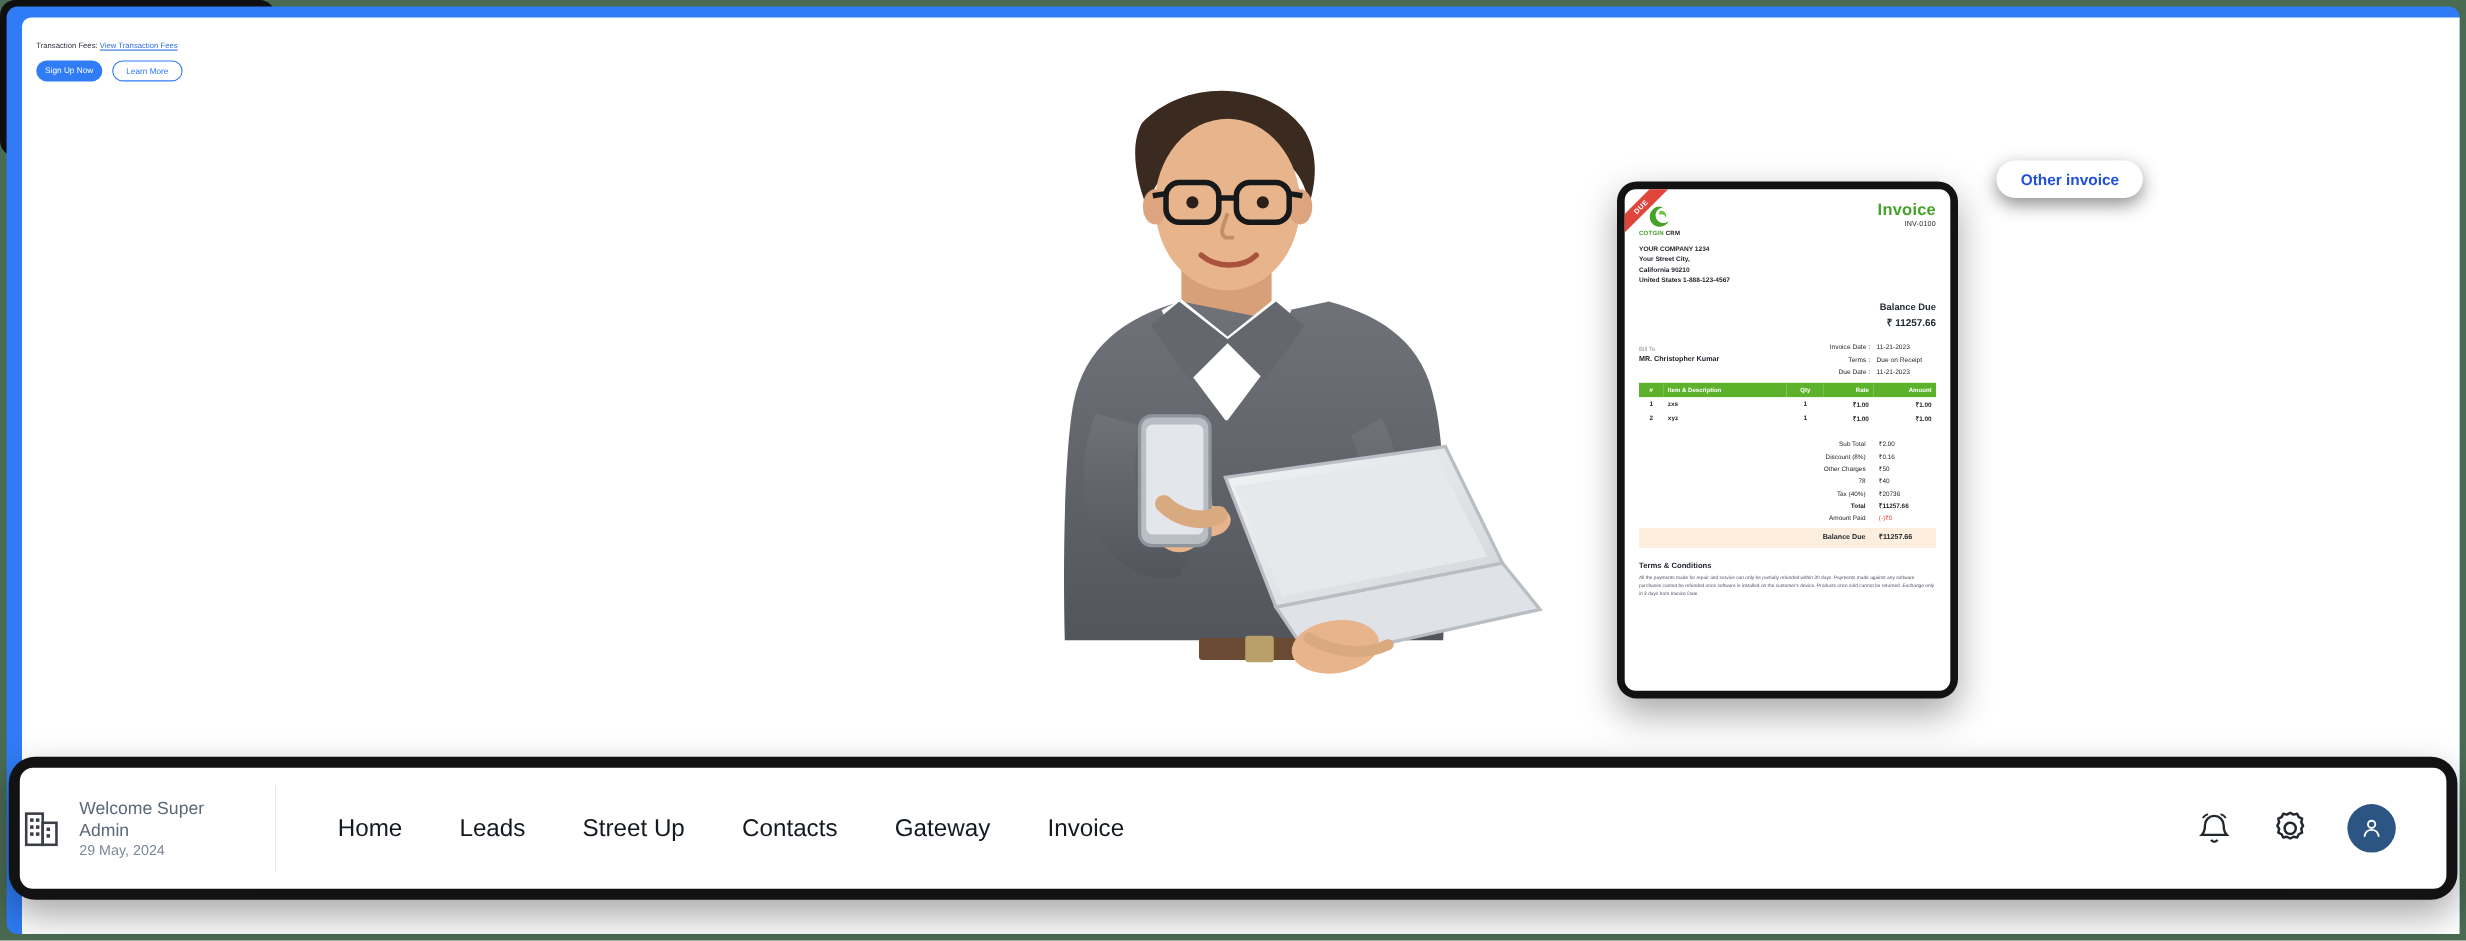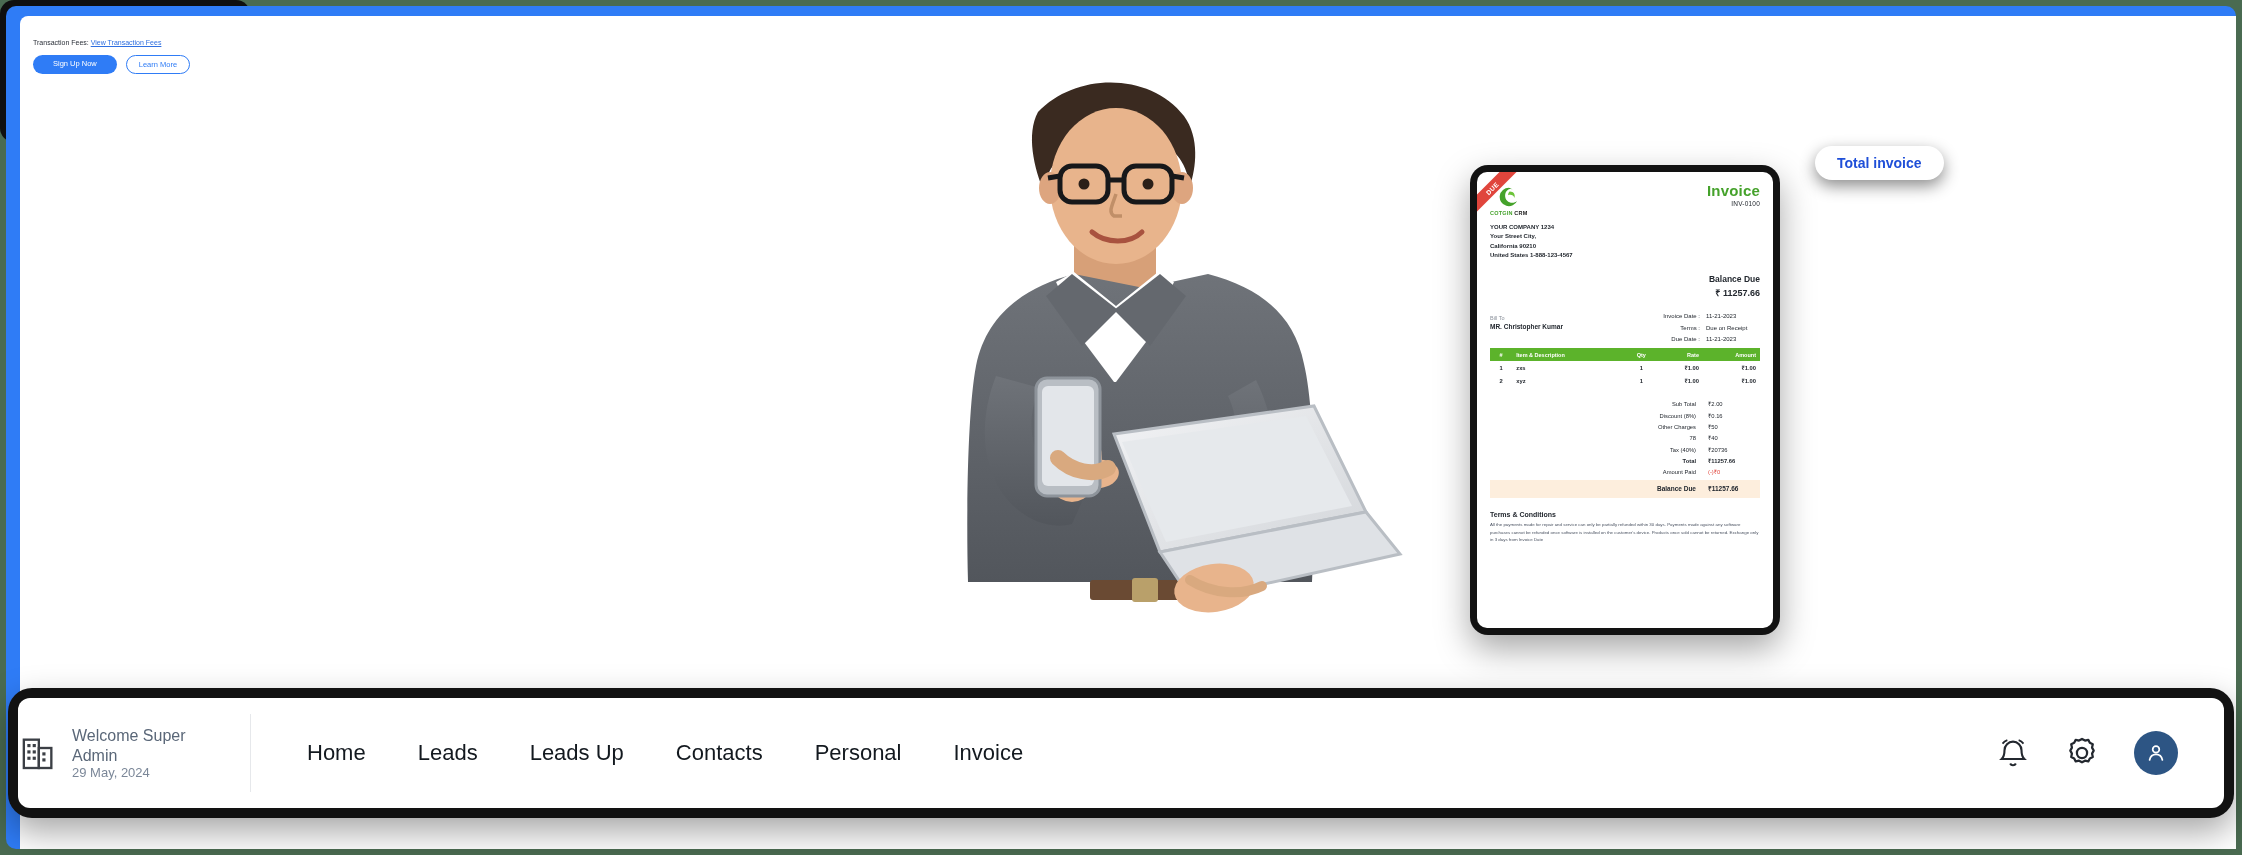--- a/index.html
+++ b/index.html
@@ -98,21 +98,21 @@
   .paytm-outer { position:absolute; inset:6px; background:#2f7cf6; border-radius:10px; }
   .paytm-inner { position:absolute; left:14px; top:10px; right:0; bottom:0; background:#fff; border-radius:8px 0 0 0; padding:11px 13px; overflow:hidden; }
   .paytm-logo { display:flex; align-items:center; gap:5px; }
   .paytm-logo .pw { font-size:12.5px; font-weight:800; color:#002970; letter-spacing:-.4px; }
   .paytm-logo .pw i { color:#20a5e8; font-style:normal; }
   .paytm-logo .pg { font-size:7px; font-weight:800; color:#fff; background:#20a5e8; border-radius:7px; padding:1.5px 6px; }
   .paytm-desc { font-size:7.2px; color:#2a2f38; line-height:1.5; margin-top:9px; }
   .paytm-fees { font-size:7px; color:#2a2f38; margin-top:12px; }
   .paytm-fees a { color:#2f6fe0; text-decoration:underline; }
   .paytm-btns { display:flex; gap:9px; margin-top:9px; }
-  .btn-sol { font-size:7.5px; color:#fff; background:#2f7cf6; border-radius:11px; padding:4px 20px; }
+  .btn-sol { font-size:7.5px; color:#fff; background:#2f7cf6; border-radius:11px; padding:4px 8px; }
   .btn-out { font-size:7.5px; color:#2f7cf6; border:1px solid #2f7cf6; border-radius:11px; padding:4px 12px; background:#fff; }
 
   
   #inv-frame { left:1470px; top:165px; width:310px; height:470px; border-radius:18px; }
   #inv-frame .screen { inset:7px; border-radius:10px; }
   .inv { position:relative; height:100%; padding:10px 13px 8px 13px; overflow:hidden; font-size:6px; color:#23282f; }
   .ribbon {
     position:absolute; left:-24px; top:10px; width:78px;
     background:#e0453c; color:#fff; font-size:6.5px; font-weight:700;
     text-align:center; padding:2.5px 0; transform:rotate(-45deg);
@@ -469,21 +469,21 @@
           <h5>Terms &amp; Conditions</h5>
           <p>All the payments made for repair and service can only be partially refunded within 30 days. Payments made against any software purchases cannot be refunded once software is installed on the customer's device. Products once sold cannot be returned. Exchange only in 3 days from Invoice Date</p>
         </div>
       </div>
     </div>
   </div>
 
   <svg class="dashed-arc" viewBox="0 0 300 90">
     <path d="M 8 28 C 70 -12 200 -6 268 44" fill="none" stroke="#ffffff" stroke-width="3" stroke-dasharray="9 7" stroke-linecap="round"></path>
   </svg>
-  <div id="print-pill">Total invoice</div>
+  <div id="print-pill">Other invoice</div>
 
   <svg class="person" viewBox="0 0 560 640">
     <defs>
       <linearGradient id="suit" x1="0" y1="0" x2="0" y2="1">
         <stop offset="0%" stop-color="#6f7379"></stop>
           <stop offset="100%" stop-color="#52565c"></stop>
       </linearGradient>
       <linearGradient id="lap" x1="0" y1="0" x2="1" y2="1">
         <stop offset="0%" stop-color="#f2f3f5"></stop>
           <stop offset="100%" stop-color="#d3d6da"></stop>
@@ -557,23 +557,23 @@
             <rect x="14.6" y="15.2" width="1.9" height="1.9" fill="#3b3f45"></rect>
         </svg>
         <div class="utxt">
           <div class="w">Welcome Super Admin</div>
           <div class="d">29 May, 2024</div>
         </div>
       </div>
       <div class="nav-links" id="nav-links">
           <a href="#">Home</a>
           <a href="#">Leads</a>
-          <a href="#">Leads Up</a>
+          <a href="#">Street Up</a>
           <a href="#">Contacts</a>
-          <a href="#">Personal</a>
+          <a href="#">Gateway</a>
           <a href="#">Invoice</a>
         </div>
       <div class="nav-right">
         <svg width="34" height="34" viewBox="0 0 24 24">
           <path d="M12 4a6 6 0 0 0-6 6c0 4-1.2 5.4-2 6.2h16c-.8-.8-2-2.2-2-6.2a6 6 0 0 0-6-6z" fill="none" stroke="#23282f" stroke-width="1.5"></path>
           <path d="M10 19.4a2.2 2.2 0 0 0 4 0" fill="none" stroke="#23282f" stroke-width="1.5"></path>
           <path d="M4.6 5.4C5.6 4 7 3.2 8 2.9" fill="none" stroke="#23282f" stroke-width="1.3"></path>
           <path d="M19.4 5.4C18.4 4 17 3.2 16 2.9" fill="none" stroke="#23282f" stroke-width="1.3"></path>
         </svg>
         <svg width="36" height="36" viewBox="0 0 24 24">

